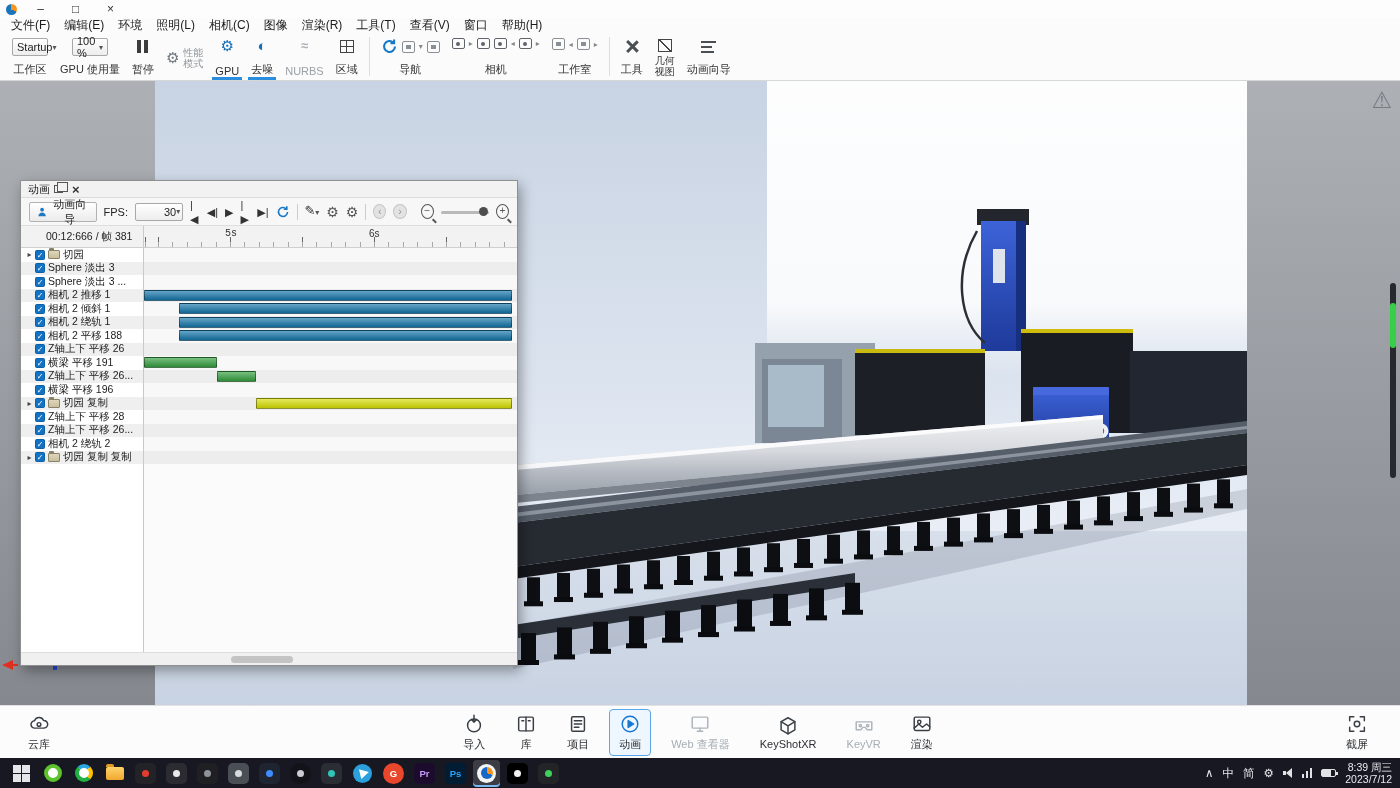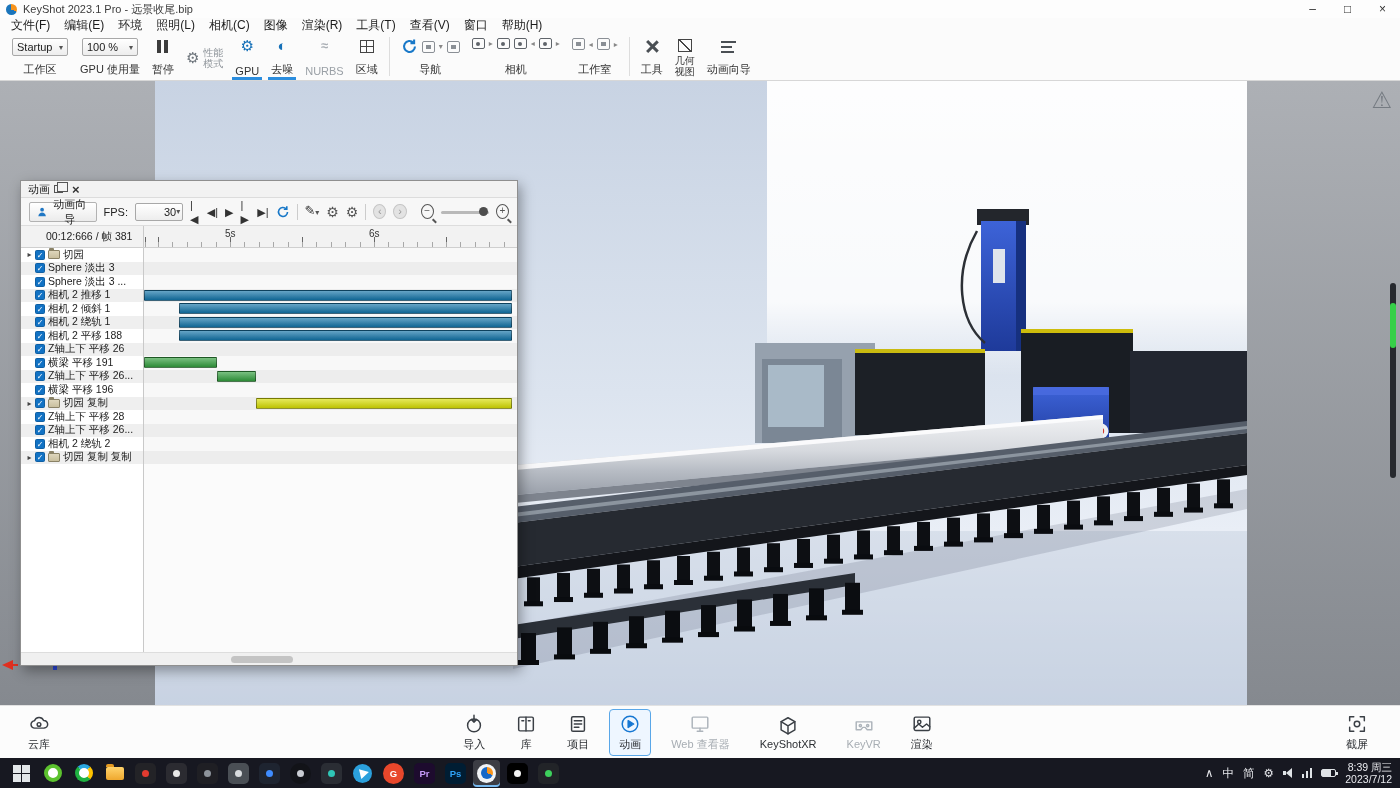--- a/index.html
+++ b/index.html
@@ -15,21 +15,21 @@
   
   .menubar { height:15px; background:#fbfbfb; display:flex; align-items:flex-start; padding-left:4px; font-size:12px; color:#1c1c1c; }
   .menu-item { padding:0 7px; line-height:15px; }
 
   
   .toolbar { height:48px; background:#fbfbfb; border-bottom:1px solid #d7d7d7; display:flex; align-items:stretch; padding-left:6px; }
   .tgroup { position:relative; display:flex; flex-direction:column; align-items:center; justify-content:space-between; padding:5px 6px 3px; }
   .tgroup.on::after { content:''; position:absolute; left:3px; right:3px; bottom:0; height:3px; background:#2b8dde; }
   .tlabel { font-size:11px; color:#333; white-space:nowrap; }
   .tlabel.dim { color:#9aa0a6; }
-  .dd { width:56px; height:18px; border:1px solid #a8a8a8; border-radius:2px; background:linear-gradient(#ffffff,#ededed); font-size:11px; color:#222; display:flex; align-items:center; justify-content:space-between; padding:0 4px; }
+  .dd { width:36px; height:18px; border:1px solid #a8a8a8; border-radius:2px; background:linear-gradient(#ffffff,#ededed); font-size:11px; color:#222; display:flex; align-items:center; justify-content:space-between; padding:0 4px; }
   .dd.small { width:48px;padding-left:28px; }
   .caret { font-size:8px; color:#555; }
   .ic-pause { display:flex; gap:3px; margin-top:2px; }
   .ic-pause i { width:4px; height:13px; background:#3c3c3c; display:block; }
   .perf-row { display:flex; align-items:center; gap:4px; height:100%; }
   .two-line { display:flex; flex-direction:column; font-size:10px; line-height:11px; color:#8d9399; }
   .two-line.dark { color:#333; }
   .ic-gear { font-size:15px; line-height:16px; color:#6f767d; }
   .ic-gear.blue { color:#1570b8; }
   .ic-half { font-size:15px; line-height:16px; color:#1570b8; }
@@ -147,21 +147,20 @@
   .net i:nth-child(1){height:4px;} .net i:nth-child(2){height:7px;} .net i:nth-child(3){height:10px;}
   .batt { width:15px; height:8px; border:1px solid #dfe3e6; border-radius:2px; position:relative; background:linear-gradient(90deg,#dfe3e6 0 72%,transparent 72%); }
   .batt::after { content:''; position:absolute; right:-3px; top:1.5px; width:2px; height:3px; background:#dfe3e6; }
   .tray-time { font-size:10.5px; line-height:12.5px; text-align:right; }
 </style>
 </head>
 <body>
 
 <div class="titlebar">
   <span class="app-logo"></span>
-  <span class="title-text">KeyShot 2023.1 Pro  - 远景收尾.bip</span>
   <div class="win-controls">
     <span class="win-btn">–</span>
     <span class="win-btn">□</span>
     <span class="win-btn">×</span>
   </div>
 </div>
 
 <div class="menubar">
     <span class="menu-item">文件(F)</span>
     <span class="menu-item">编辑(E)</span>
@@ -464,21 +463,21 @@
       <span class="mag">−</span>
       <div class="zoom-slider">
         <div class="z-track"></div>
         <div class="z-thumb"></div>
       </div>
       <span class="mag">+</span>
     </div>
     <div class="p-ruler">
       <div class="time-cell">00:12:666 / 帧 381</div>
       <div class="ruler">
-          <span class="ruler-label" style="left: 81px;">5s</span>
+          <span class="ruler-label" style="left: 81px; font-family: Liberation Mono, monospace;">5s</span>
           <span class="ruler-label" style="left: 225px;">6s</span>
         </div>
     </div>
     <div class="p-body">
       <div class="names">
           <div class="t-row">
             <span class="t-arrow">▸</span>
             <span class="t-check on">✓</span>
             <span class="t-folder"></span>
             <span class="t-name">切园</span>

